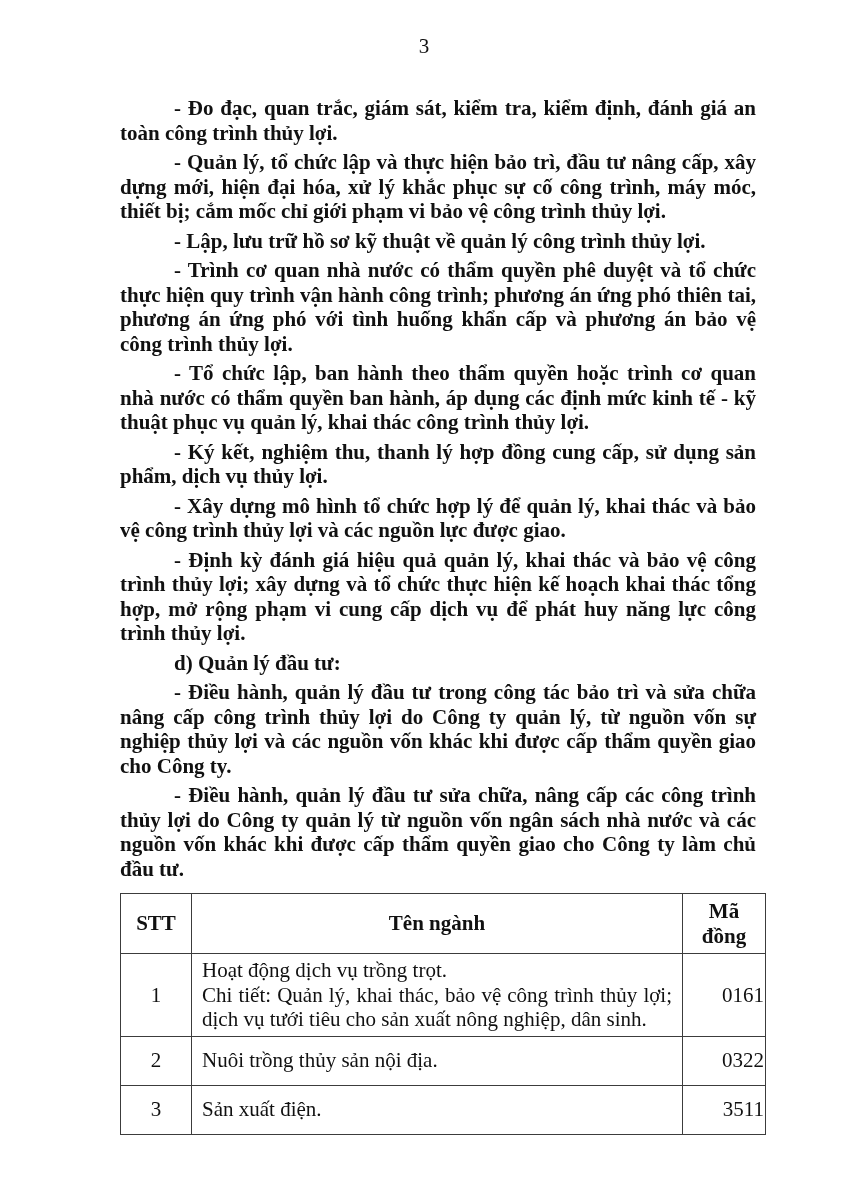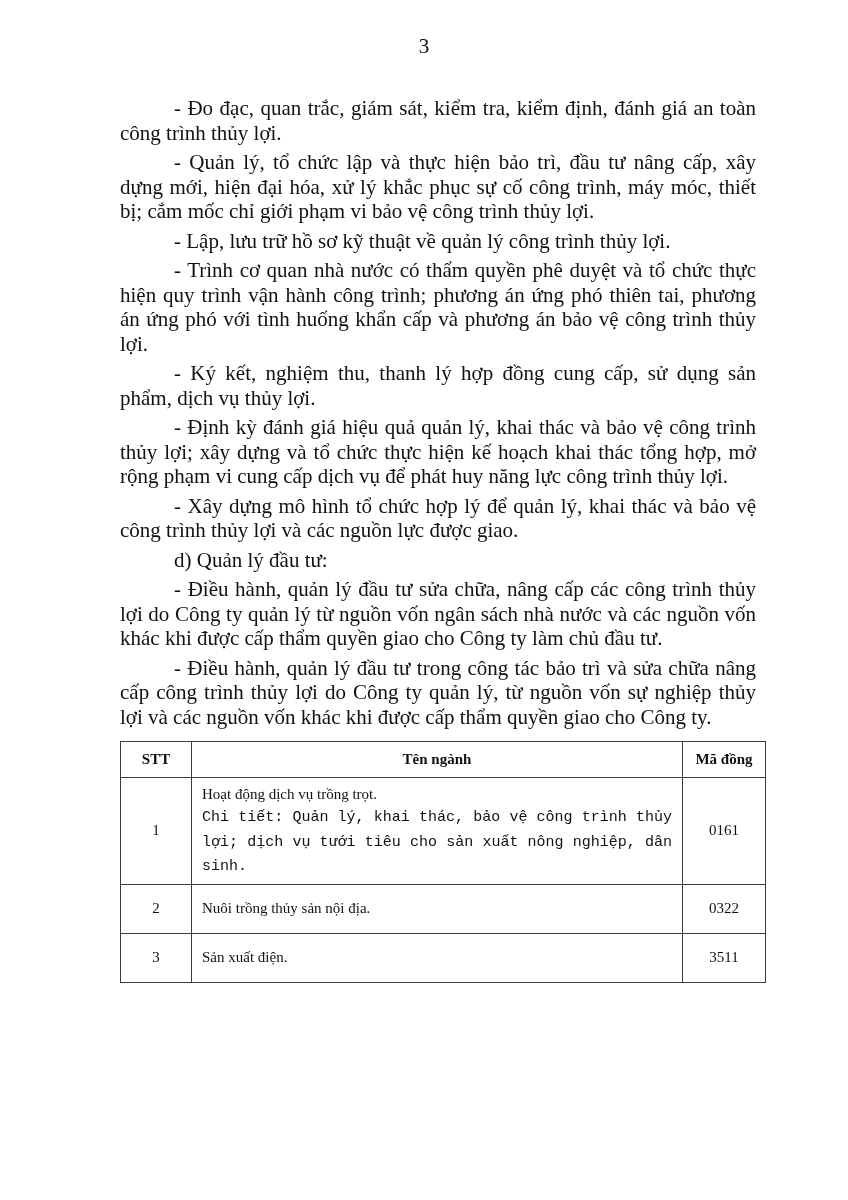--- a/index.html
+++ b/index.html
@@ -20,63 +20,65 @@
   }
   .doc-body {
     margin:38px 82px 0 120px;
     font-size:21px;
     line-height:24.5px;
     text-align:justify;
   }
   .para {
     margin:0 10px 5px 0;
     text-indent:54px;
+    font-weight:bold;
   }
   table.biz {
     border-collapse:collapse;
     width:100%;
     margin-top:12px;
-    font-size:15px;
+    font-size:21px;
     line-height:24.5px;
   }
   table.biz th, table.biz td {
     border:1.5px solid #3c3c3c;
     vertical-align:middle;
   }
   table.biz th {
     font-weight:bold;
     text-align:center;
     padding:5px 4px;
   }
   .col-stt  { width:62px; }
   .col-code { width:74px; }
   td.c-stt  { text-align:center; }
-  td.c-code { text-align:center; }
+  td.c-code { text-align:right; }
   td.c-name { text-align:left; padding:4px 10px; }
   td.c-name .line1 { text-align:left; }
-  td.c-name .line2 { text-align:justify;font-family:Liberation Mono, monospace; }
+  td.c-name .line2 { text-align:justify; }
   table.biz tr.small td { height:40px; }
 </style>
 </head>
 <body>
 
 <div class="page">
   <div class="page-number">3</div>
 
   <div class="doc-body">
     <p class="para">- Đo đạc, quan trắc, giám sát, kiểm tra, kiểm định, đánh giá an toàn công trình thủy lợi.</p>
     <p class="para">- Quản lý, tổ chức lập và thực hiện bảo trì, đầu tư nâng cấp, xây dựng mới, hiện đại hóa, xử lý khắc phục sự cố công trình, máy móc, thiết bị; cắm mốc chỉ giới phạm vi bảo vệ công trình thủy lợi.</p>
     <p class="para">- Lập, lưu trữ hồ sơ kỹ thuật về quản lý công trình thủy lợi.</p>
     <p class="para">- Trình cơ quan nhà nước có thẩm quyền phê duyệt và tổ chức thực hiện quy trình vận hành công trình; phương án ứng phó thiên tai, phương án ứng phó với tình huống khẩn cấp và phương án bảo vệ công trình thủy lợi.</p>
+    <p class="para">- Tổ chức lập, ban hành theo thẩm quyền hoặc trình cơ quan nhà nước có thẩm quyền ban hành, áp dụng các định mức kinh tế - kỹ thuật phục vụ quản lý, khai thác công trình thủy lợi.</p>
     <p class="para">- Ký kết, nghiệm thu, thanh lý hợp đồng cung cấp, sử dụng sản phẩm, dịch vụ thủy lợi.</p>
+    <p class="para">- Xây dựng mô hình tổ chức hợp lý để quản lý, khai thác và bảo vệ công trình thủy lợi và các nguồn lực được giao.</p>
     <p class="para">- Định kỳ đánh giá hiệu quả quản lý, khai thác và bảo vệ công trình thủy lợi; xây dựng và tổ chức thực hiện kế hoạch khai thác tổng hợp, mở rộng phạm vi cung cấp dịch vụ để phát huy năng lực công trình thủy lợi.</p>
-    <p class="para">- Xây dựng mô hình tổ chức hợp lý để quản lý, khai thác và bảo vệ công trình thủy lợi và các nguồn lực được giao.</p>
     <p class="para">d) Quản lý đầu tư:</p>
+    <p class="para">- Điều hành, quản lý đầu tư trong công tác bảo trì và sửa chữa nâng cấp công trình thủy lợi do Công ty quản lý, từ nguồn vốn sự nghiệp thủy lợi và các nguồn vốn khác khi được cấp thẩm quyền giao cho Công ty.</p>
     <p class="para">- Điều hành, quản lý đầu tư sửa chữa, nâng cấp các công trình thủy lợi do Công ty quản lý từ nguồn vốn ngân sách nhà nước và các nguồn vốn khác khi được cấp thẩm quyền giao cho Công ty làm chủ đầu tư.</p>
-    <p class="para">- Điều hành, quản lý đầu tư trong công tác bảo trì và sửa chữa nâng cấp công trình thủy lợi do Công ty quản lý, từ nguồn vốn sự nghiệp thủy lợi và các nguồn vốn khác khi được cấp thẩm quyền giao cho Công ty.</p>
 
     <table class="biz">
       <thead>
         <tr>
           <th class="col-stt">STT</th>
           <th>Tên ngành</th>
           <th class="col-code">Mã đồng</th>
         </tr>
       </thead>
       <tbody>

